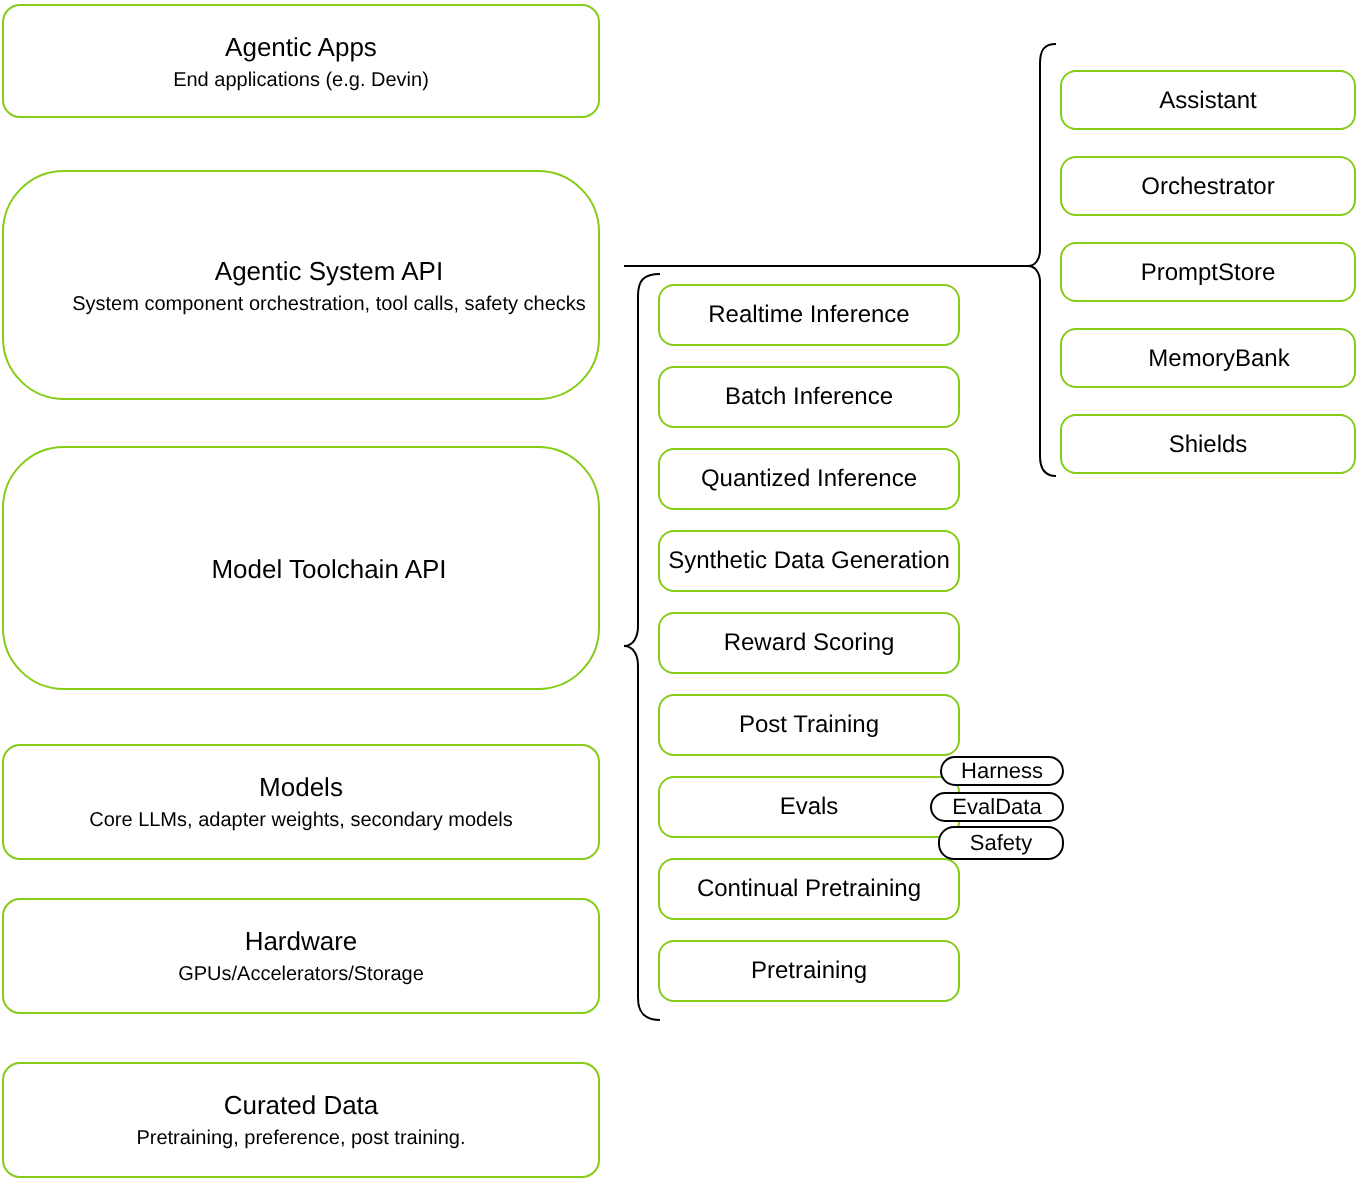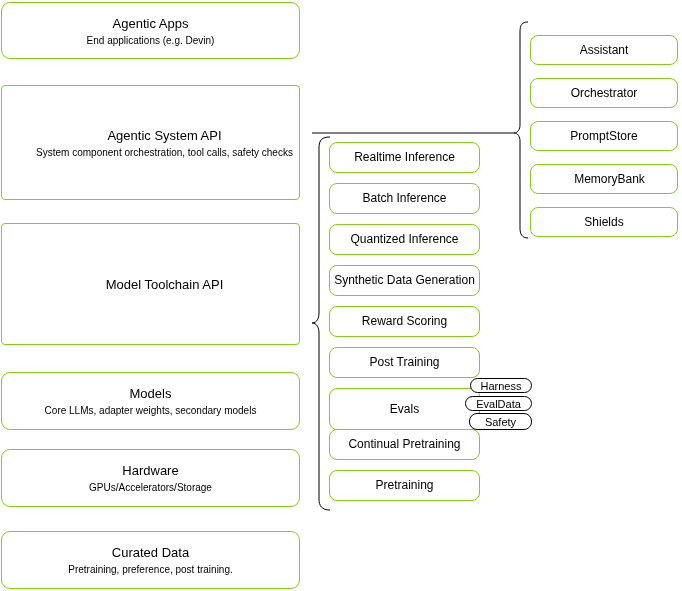--- a/index.html
+++ b/index.html
@@ -21,21 +21,21 @@
     border: 1px solid #84cc16;
     box-sizing: border-box;
     display: flex;
     flex-direction: column;
     align-items: center;
     justify-content: center;
     text-align: center;
     color: #000000;
   }
   .r-small { border-radius: 9px; }
-  .r-large { border-radius: 4px; padding-left: 28px; }
+  .r-large { border-radius: 31px; padding-left: 28px; }
   .r-item  { border-radius: 8px; }
   .node-title {
     font-size: 13px;
     line-height: 17px;
     white-space: nowrap;
   }
   .node-subtitle {
     font-size: 10px;
     line-height: 13px;
     margin-top: 2px;
@@ -114,21 +114,21 @@
   </div>
   <div class="node r-item mid-item" style="left:329px; top:265px; width:151px; height:31px;">
     <div class="item-label">Synthetic Data Generation</div>
   </div>
   <div class="node r-item mid-item" style="left:329px; top:306px; width:151px; height:31px;">
     <div class="item-label">Reward Scoring</div>
   </div>
   <div class="node r-item mid-item" style="left:329px; top:347px; width:151px; height:31px;">
     <div class="item-label">Post Training</div>
   </div>
-  <div class="node r-item mid-item" style="left:329px; top:388px; width:151px; height:42px;">
+  <div class="node r-item mid-item" style="left:329px; top:388px; width:151px; height:31px;">
     <div class="item-label">Evals</div>
   </div>
   <div class="node r-item mid-item" style="left:329px; top:429px; width:151px; height:31px;">
     <div class="item-label">Continual Pretraining</div>
   </div>
   <div class="node r-item mid-item" style="left:329px; top:470px; width:151px; height:31px;">
     <div class="item-label">Pretraining</div>
   </div>
 
   <div class="pill" style="left:470px; top:378px; width:62px; height:15px;">

